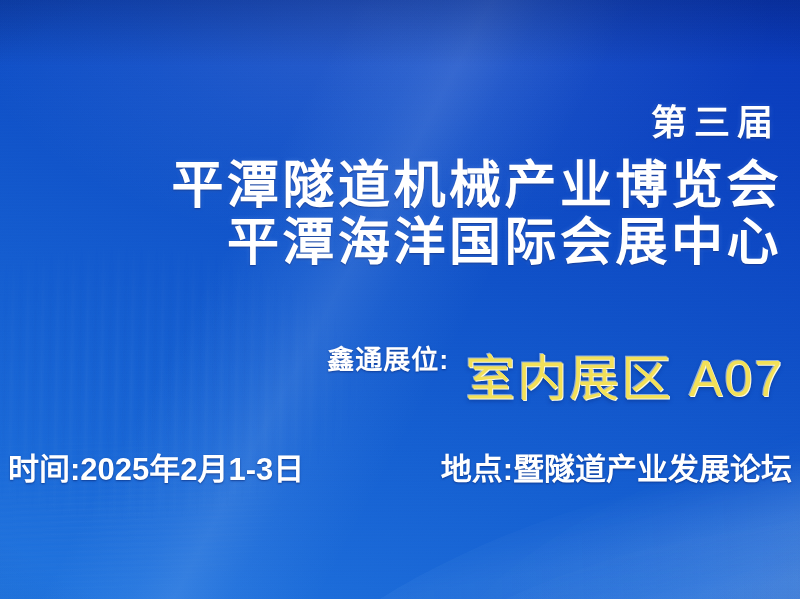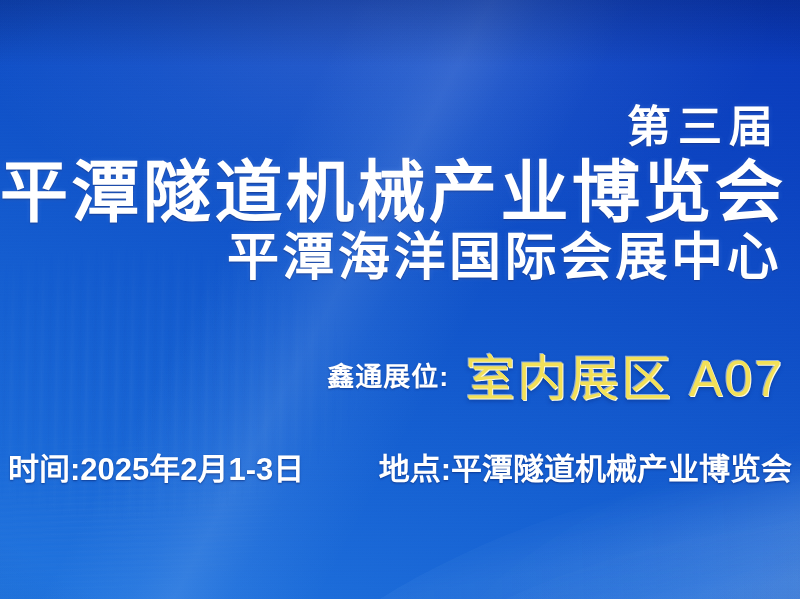--- a/index.html
+++ b/index.html
@@ -182,44 +182,44 @@
     font-weight: bold;
     line-height: 1.06;
     color: #ffffff;
     white-space: nowrap;
     text-shadow:
       0 1px 2px rgba(6,26,96,0.55),
       0 0 5px rgba(120,170,255,0.30);
   }
 
   .headline-1 {
-    font-size: 44px;
+    font-size: 36px;
     letter-spacing: 7px;
     padding-right: 6px;
-    margin-bottom: 5px;
+    margin-bottom: 16px;
   }
   .headline-2 {
-    font-size: 68px;
+    font-size: 52px;
     letter-spacing: 3.5px;
     padding-right: 4px;
     margin-bottom: 2px;
   }
   .headline-3 {
     font-size: 52px;
     letter-spacing: 3.5px;
     padding-right: 4px;
   }
 
   .booth-block {
     position: absolute;
     left: 0;
     right: 16px;
     top: 338px;
     display: flex;
-    align-items: center;
+    align-items: flex-start;
     justify-content: flex-end;
     white-space: nowrap;
   }
 
   .booth-label {
     font-size: 27px;
     font-weight: bold;
     color: #ffffff;
     letter-spacing: 1px;
     margin-right: 16px;
@@ -283,17 +283,17 @@
       <span class="headline-line headline-3">平潭海洋国际会展中心</span>
     </div>
 
     <div class="booth-block">
       <span class="booth-label">鑫通展位:</span>
       <span class="booth-value">室内展区 A07</span>
     </div>
 
     <div class="datetime-block">
       <span class="datetime-seg">时间:2025年2月1-3日</span>
-      <span class="datetime-seg">地点:平潭隧道机械产业博览会</span>
+      <span class="datetime-seg">地点:暨隧道产业发展论坛</span>
     </div>
 
   </div>
 </div>
 
 </body></html>

